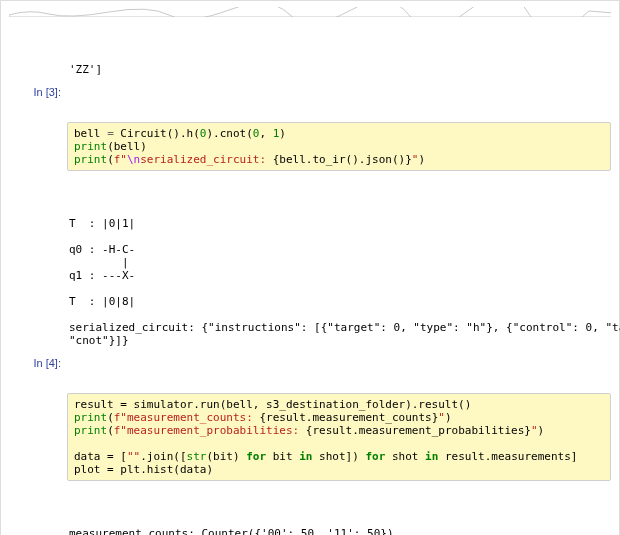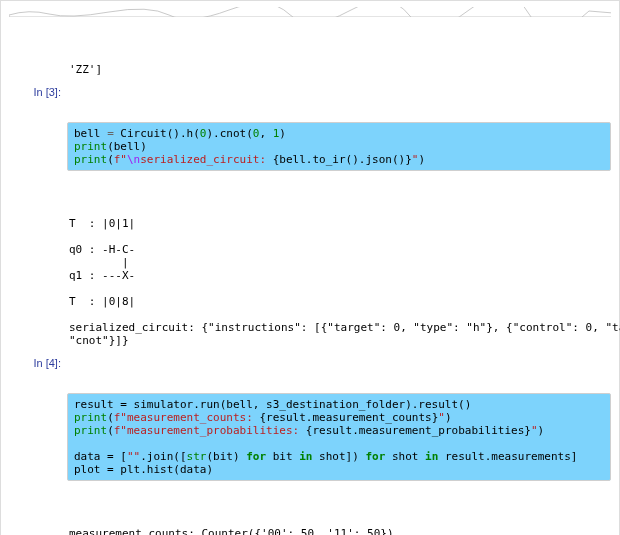--- a/index.html
+++ b/index.html
@@ -32,21 +32,21 @@
     font-family: Liberation Sans, sans-serif;
     user-select: text;
   }
   .prompt.out { color: #D84315; }
   .content {
     flex: 1 1 auto;
     min-width: 0;
     margin-top: 36px;
   }
   .input-area {
-    background: #7dd3fc;
+    background: #fef9c3;
     border: 1px solid #cfcfcf;
     border-radius: 2px;
     padding: 4px 6px;
     white-space: pre;
     font-family: monospace;
   }
   .output-area {
     padding: 4px 2px;
     white-space: pre;
     font-family: monospace;

